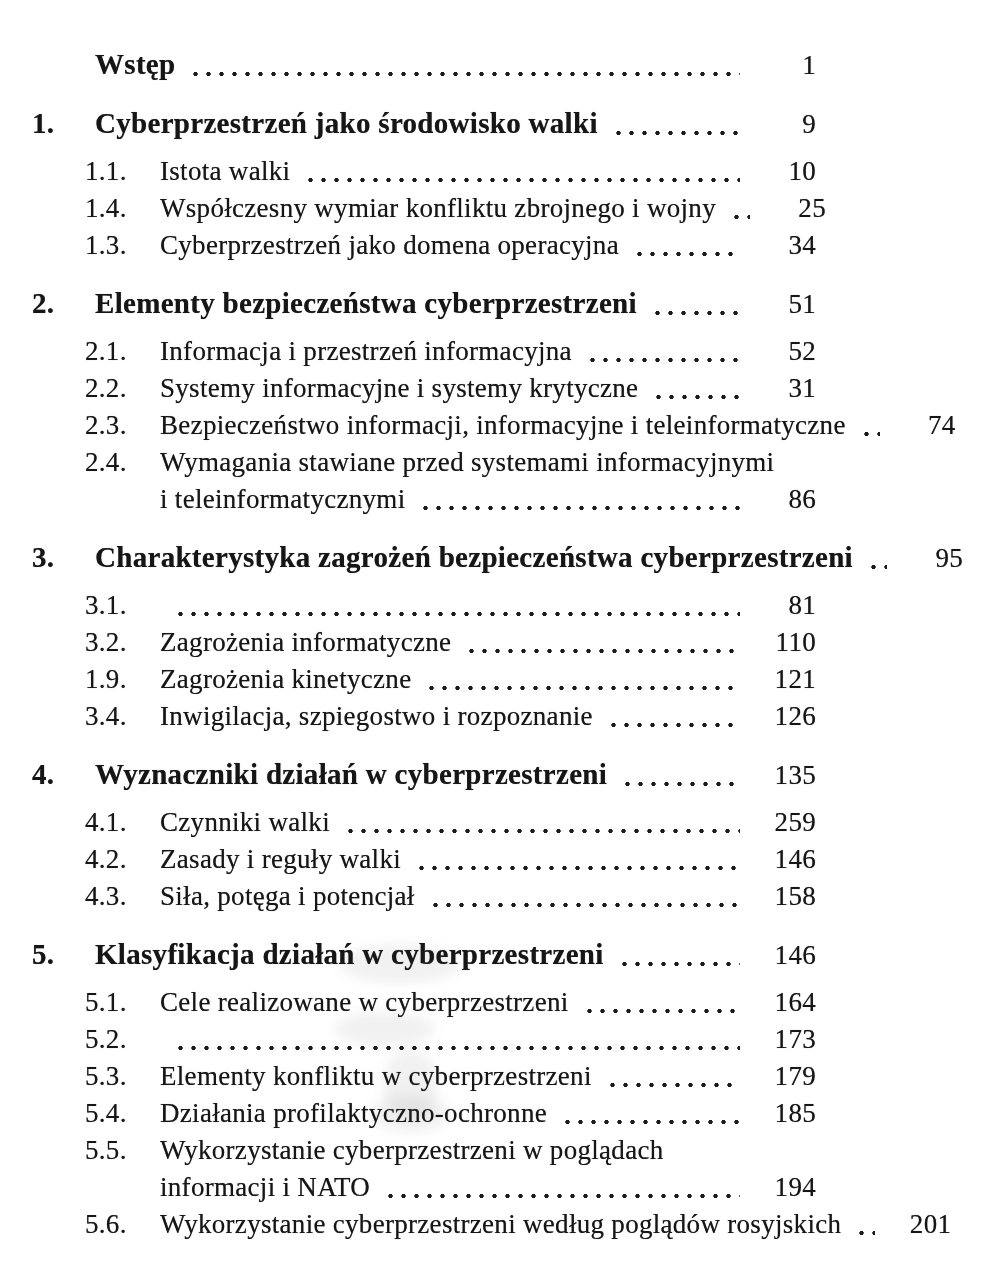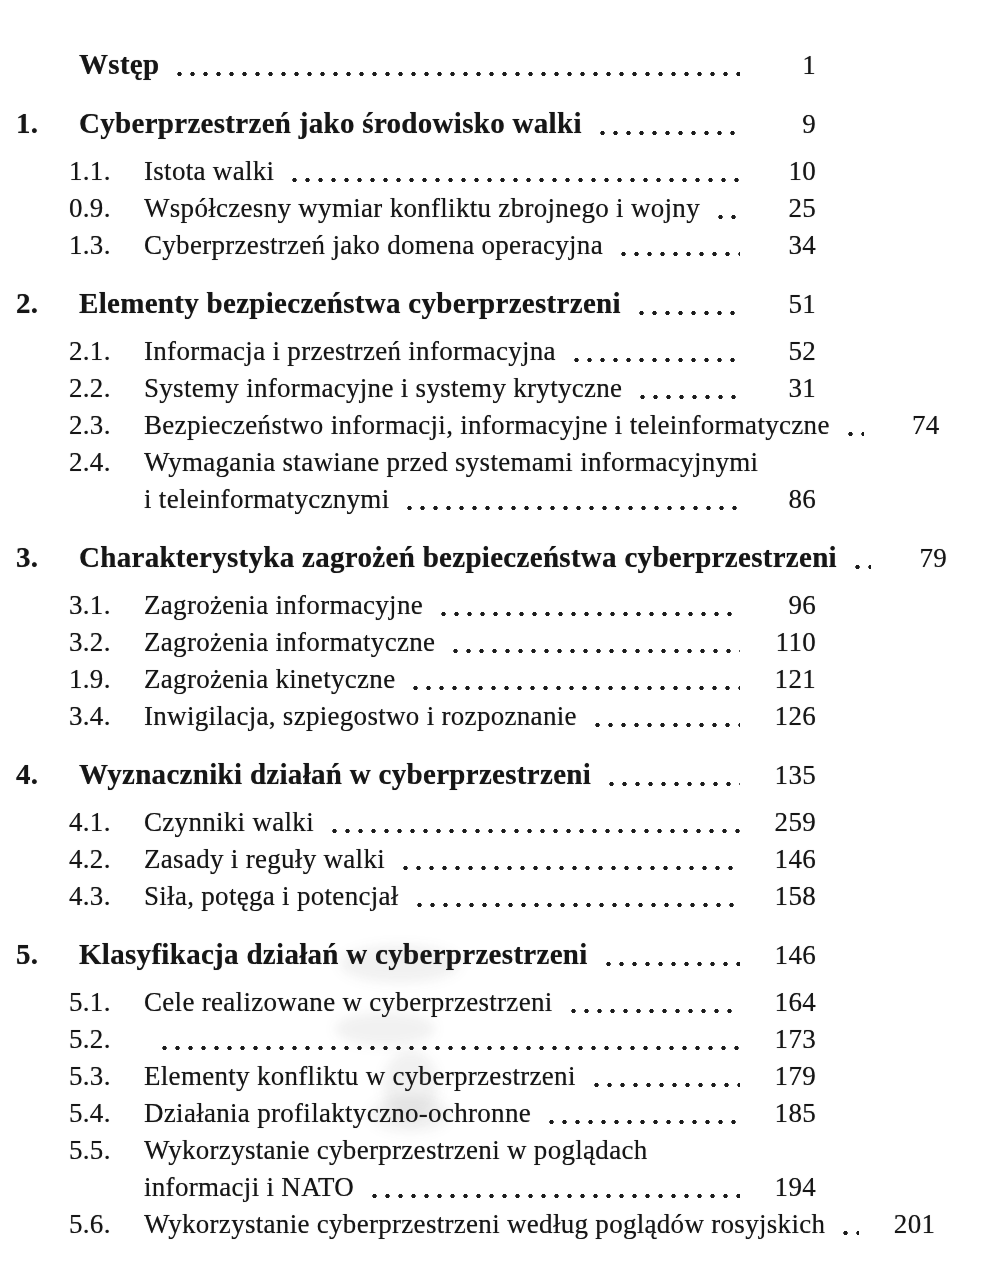--- a/index.html
+++ b/index.html
@@ -14,21 +14,21 @@
     overflow: hidden;
     font-family: "Liberation Serif", "DejaVu Serif", serif;
     color: #161616;
   }
   .toc {
     position: absolute;
     left: 0;
     top: 0;
     width: 876px;
     box-sizing: border-box;
-    padding: 46px 60px 0 16px;
+    padding: 46px 60px 0 32px;
   }
   .row {
     display: flex;
     align-items: baseline;
     line-height: 37px;
     font-size: 27px;
     letter-spacing: 0.3px;
     text-shadow: 0 0 0.7px rgba(0,0,0,0.55);
     white-space: nowrap;
   }
@@ -111,21 +111,21 @@
     <span class="leader"></span>
     <span class="pageno">9</span>
   </div>
   <div class="row sub first">
     <span class="num">1.1.</span>
     <span class="title">Istota walki</span>
     <span class="leader"></span>
     <span class="pageno">10</span>
   </div>
   <div class="row sub">
-    <span class="num">0.9.</span>
+    <span class="num">1.4.</span>
     <span class="title">Współczesny wymiar konfliktu zbrojnego i wojny</span>
     <span class="leader"></span>
     <span class="pageno">25</span>
   </div>
   <div class="row sub">
     <span class="num">1.3.</span>
     <span class="title">Cyberprzestrzeń jako domena operacyjna</span>
     <span class="leader"></span>
     <span class="pageno">34</span>
   </div>
@@ -162,27 +162,26 @@
   <div class="row sub cont">
     <span class="title">i teleinformatycznymi</span>
     <span class="leader"></span>
     <span class="pageno">86</span>
   </div>
 
   <div class="row head">
     <span class="num">3.</span>
     <span class="title">Charakterystyka zagrożeń bezpieczeństwa cyberprzestrzeni</span>
     <span class="leader"></span>
-    <span class="pageno">79</span>
+    <span class="pageno">95</span>
   </div>
   <div class="row sub first">
     <span class="num">3.1.</span>
-    <span class="title">Zagrożenia informacyjne</span>
-    <span class="leader"></span>
-    <span class="pageno">96</span>
+    <span class="leader"></span>
+    <span class="pageno">81</span>
   </div>
   <div class="row sub">
     <span class="num">3.2.</span>
     <span class="title">Zagrożenia informatyczne</span>
     <span class="leader"></span>
     <span class="pageno">110</span>
   </div>
   <div class="row sub">
     <span class="num">1.9.</span>
     <span class="title">Zagrożenia kinetyczne</span>

